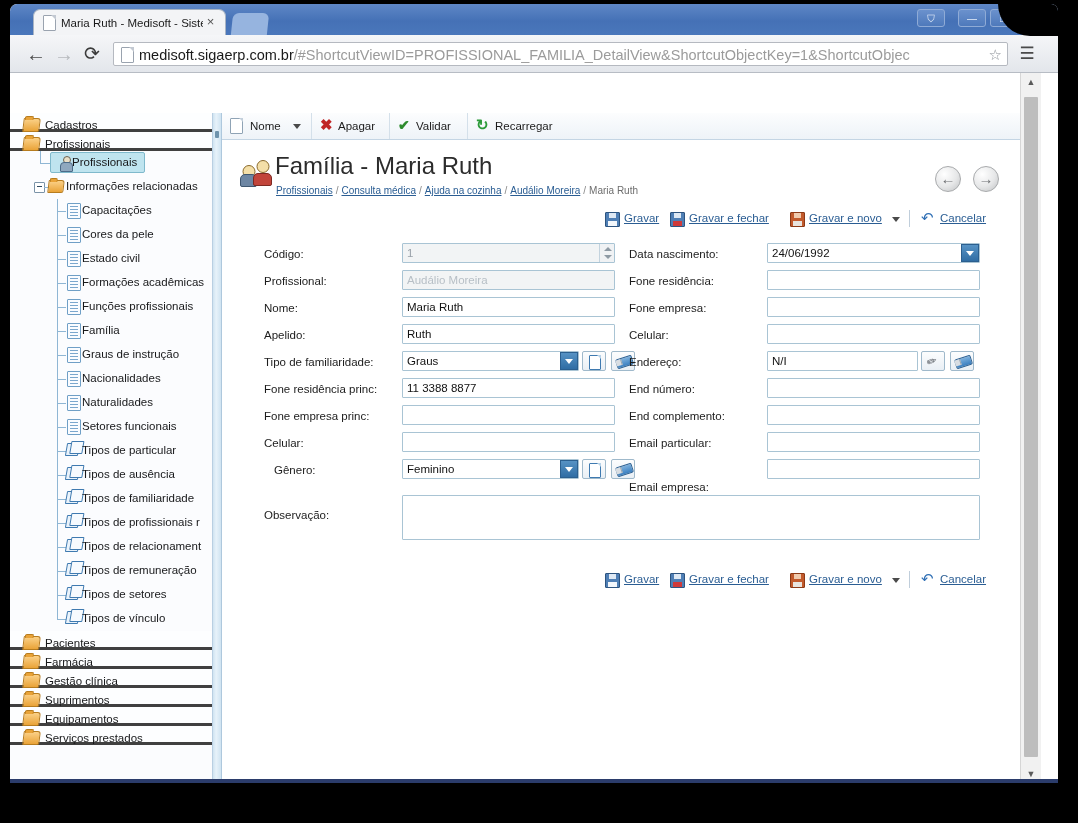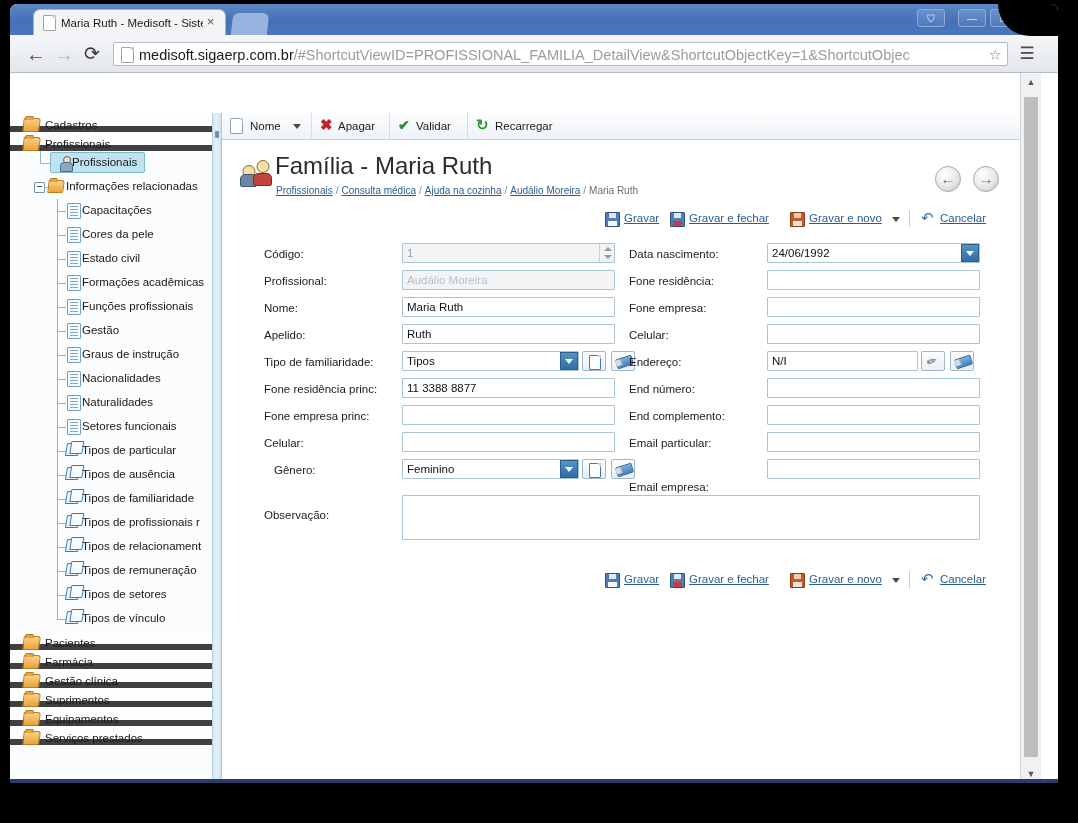--- a/index.html
+++ b/index.html
@@ -213,21 +213,21 @@
     position: absolute; left: 0; top: 40px;
     width: 203px; height: 670px;
     background: #fbfcfe;
     border-right: 1px solid #b9cfe2;
     box-sizing: border-box;
     overflow: hidden;
   }
   .sb-node {
     position: relative;
     height: 19px;
-    border-bottom: 6px solid #404040;
+    border-bottom: 3px solid #404040;
     box-sizing: border-box;
     cursor: pointer;
     background: #fdfeff;
   }
   .sb-node .lbl {
     position: absolute; left: 35px; top: 4px;
     font-size: 11.5px; color: #17181a;
     white-space: nowrap; line-height: 16px;
   }
   .folder {
@@ -742,21 +742,21 @@
             <div class="tr">
               <span class="vline" style="top:0;height:24px;"></span>
               <span class="hline"></span>
               <span class="doc-ic"></span>
               <span class="lbl2" style="left:72px;">Funções profissionais</span>
             </div>
             <div class="tr">
               <span class="vline" style="top:0;height:24px;"></span>
               <span class="hline"></span>
               <span class="doc-ic"></span>
-              <span class="lbl2" style="left:72px;">Gestão</span>
+              <span class="lbl2" style="left:72px;">Família</span>
             </div>
             <div class="tr">
               <span class="vline" style="top:0;height:24px;"></span>
               <span class="hline"></span>
               <span class="doc-ic"></span>
               <span class="lbl2" style="left:72px;">Graus de instrução</span>
             </div>
             <div class="tr">
               <span class="vline" style="top:0;height:24px;"></span>
               <span class="hline"></span>
@@ -925,21 +925,21 @@
               <i class="up"></i>
               <i class="dn"></i>
             </div>
             <div class="flabel" style="left: 42px; top: 160px;">Profissional:</div>
             <div class="fin ro ph" style="left: 180px; top: 157px; width: 213px;">Audálio Moreira</div>
             <div class="flabel" style="left: 42px; top: 187px;">Nome:</div>
             <div class="fin" style="left: 180px; top: 184px; width: 213px;">Maria Ruth</div>
             <div class="flabel" style="left: 42px; top: 214px;">Apelido:</div>
             <div class="fin" style="left: 180px; top: 211px; width: 213px;">Ruth</div>
             <div class="flabel" style="left: 42px; top: 241px;">Tipo de familiaridade:</div>
-            <div class="fin" style="left: 180px; top: 238px; width: 177px;">Tipos</div>
+            <div class="fin" style="left: 180px; top: 238px; width: 177px;">Graus</div>
             <div class="ddbtn" style="left: 338px; top: 239px;">
               <i></i>
             </div>
             <div class="sqbtn" style="left: 360px; top: 238px;">
               <span class="newpg"></span>
             </div>
             <div class="sqbtn" style="left: 389px; top: 238px;">
               <span class="eraser"></span>
             </div>
             <div class="flabel" style="left: 42px; top: 268px;">Fone residência princ:</div>

